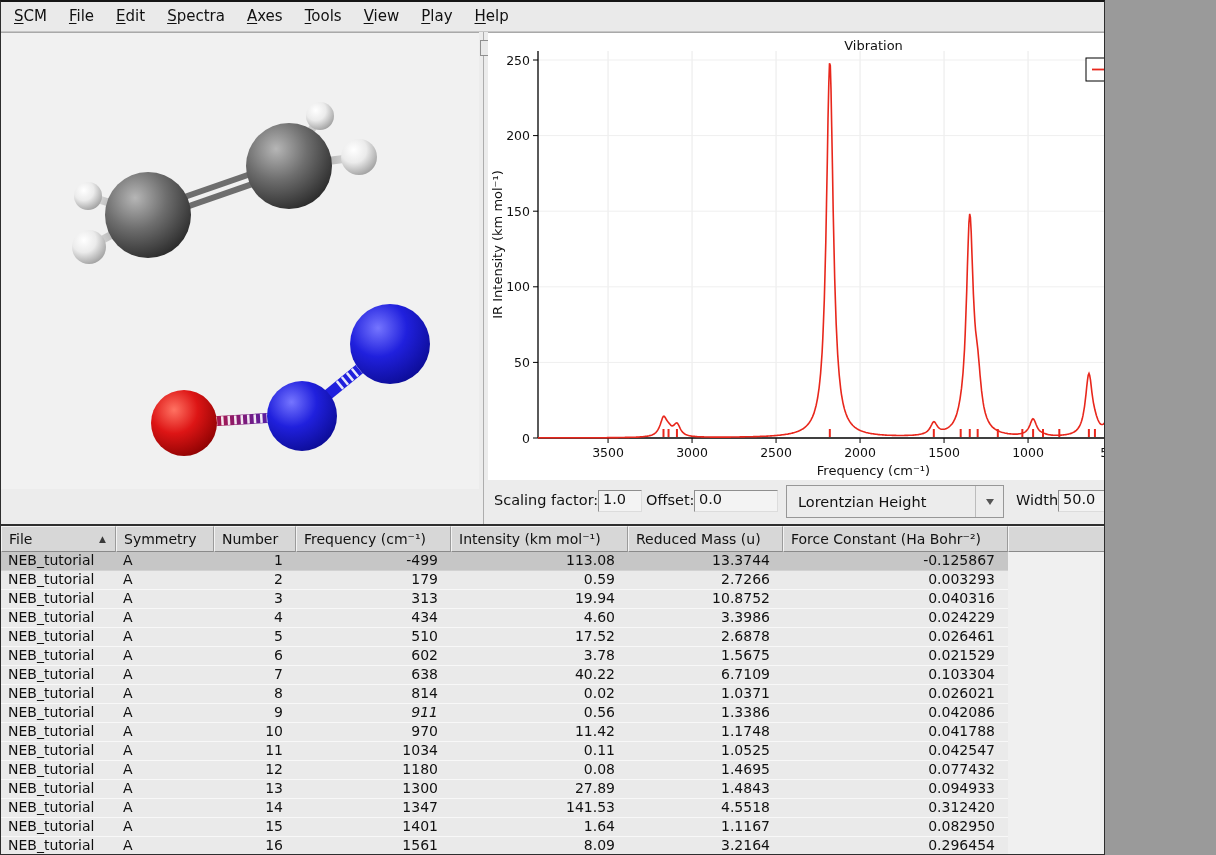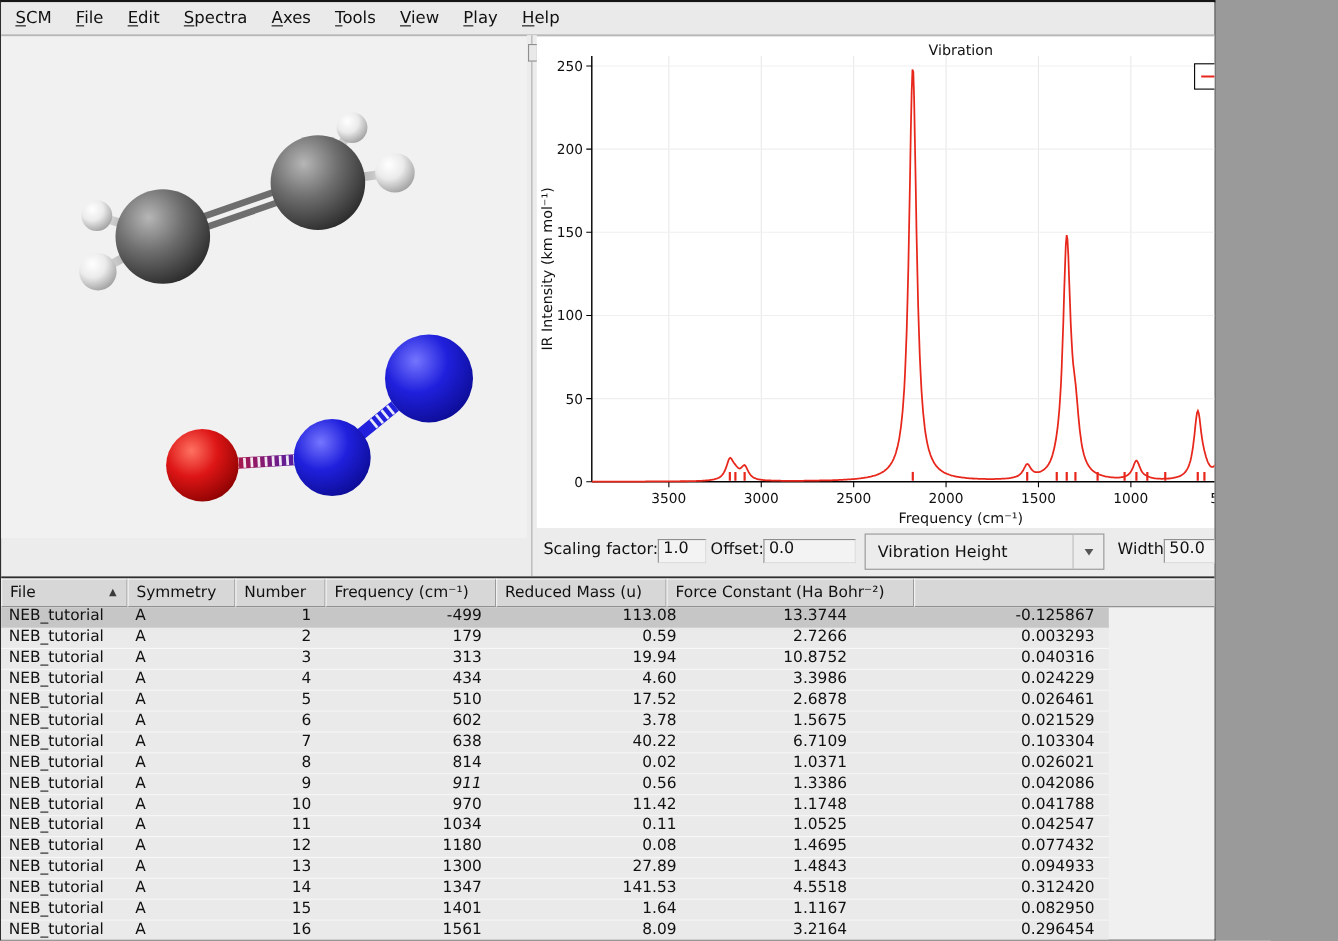--- a/index.html
+++ b/index.html
@@ -231,21 +231,21 @@
   <div class="controls">
     <span class="ctl-label" style="left:6px">Scaling factor:</span>
     <div class="entry" style="left:110px;width:44px">
       <span>1.0</span>
     </div>
     <span class="ctl-label" style="left:158px">Offset:</span>
     <div class="entry" style="left:206px;width:84px">
       <span>0.0</span>
     </div>
     <div class="combo" style="left:298px;width:218px">
-      <span class="combo-text">Vibration Height</span>
+      <span class="combo-text">Lorentzian Height</span>
       <span class="combo-arrow">
         <span class="tri-dn-sm"></span>
       </span>
     </div>
     <span class="ctl-label" style="left:528px">Width:</span>
     <div class="entry" style="left:570px;width:76px">
       <span>50.0</span>
     </div>
   </div>
 
@@ -256,20 +256,23 @@
           <span class="sort-arrow">▲</span>
         </div>
         <div class="th" style="width: 98px;">
           <span>Symmetry</span>
         </div>
         <div class="th" style="width: 82px;">
           <span>Number</span>
         </div>
         <div class="th" style="width: 155px;">
           <span>Frequency (cm⁻¹)</span>
+        </div>
+        <div class="th" style="width: 177px;">
+          <span>Intensity (km mol⁻¹)</span>
         </div>
         <div class="th" style="width: 155px;">
           <span>Reduced Mass (u)</span>
         </div>
         <div class="th" style="width: 225px;">
           <span>Force Constant (Ha Bohr⁻²)</span>
         </div>
         <div class="th" style="flex: 1 1 0%;"></div>
       </div>
     <div class="tbody" id="table-body">

